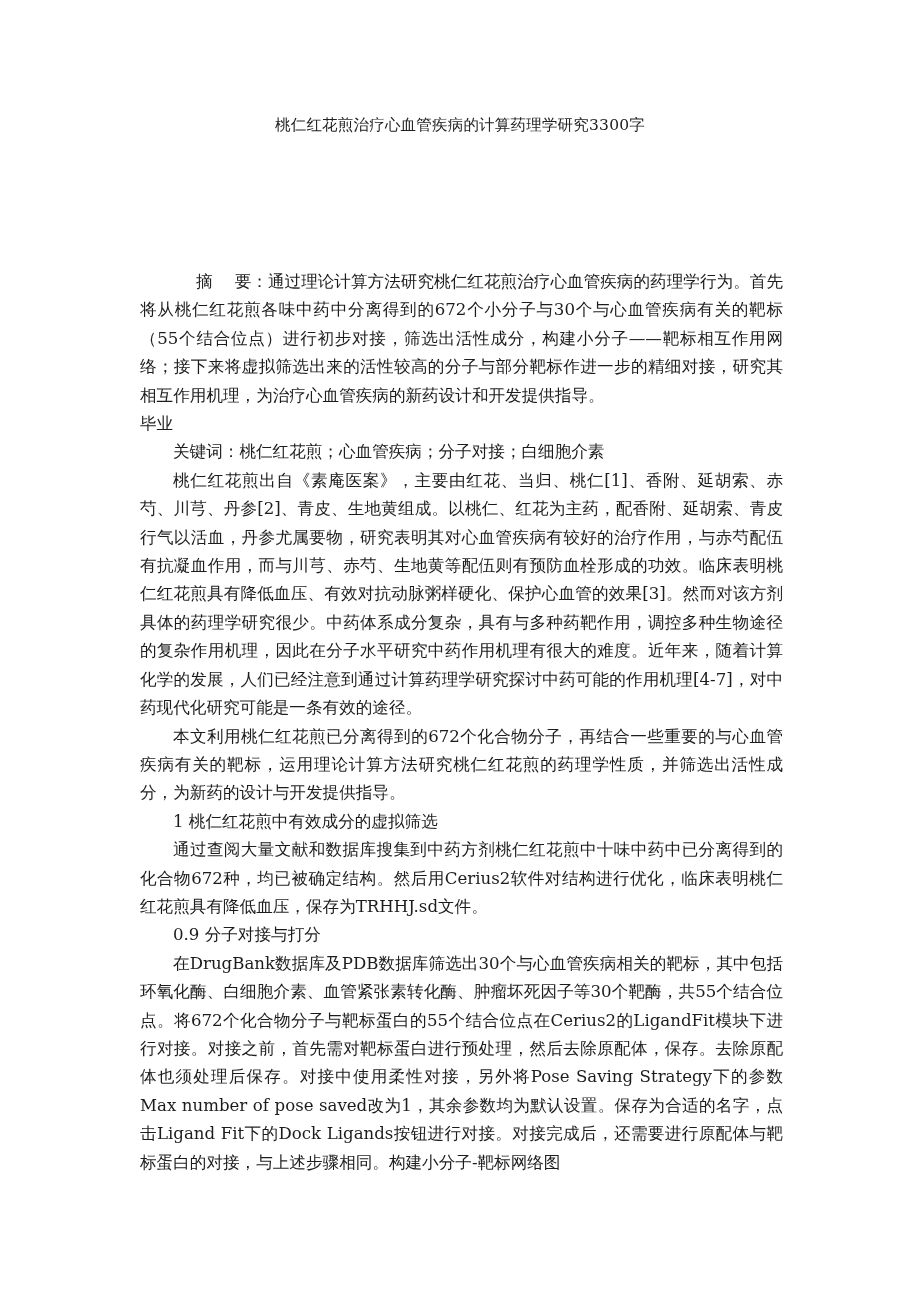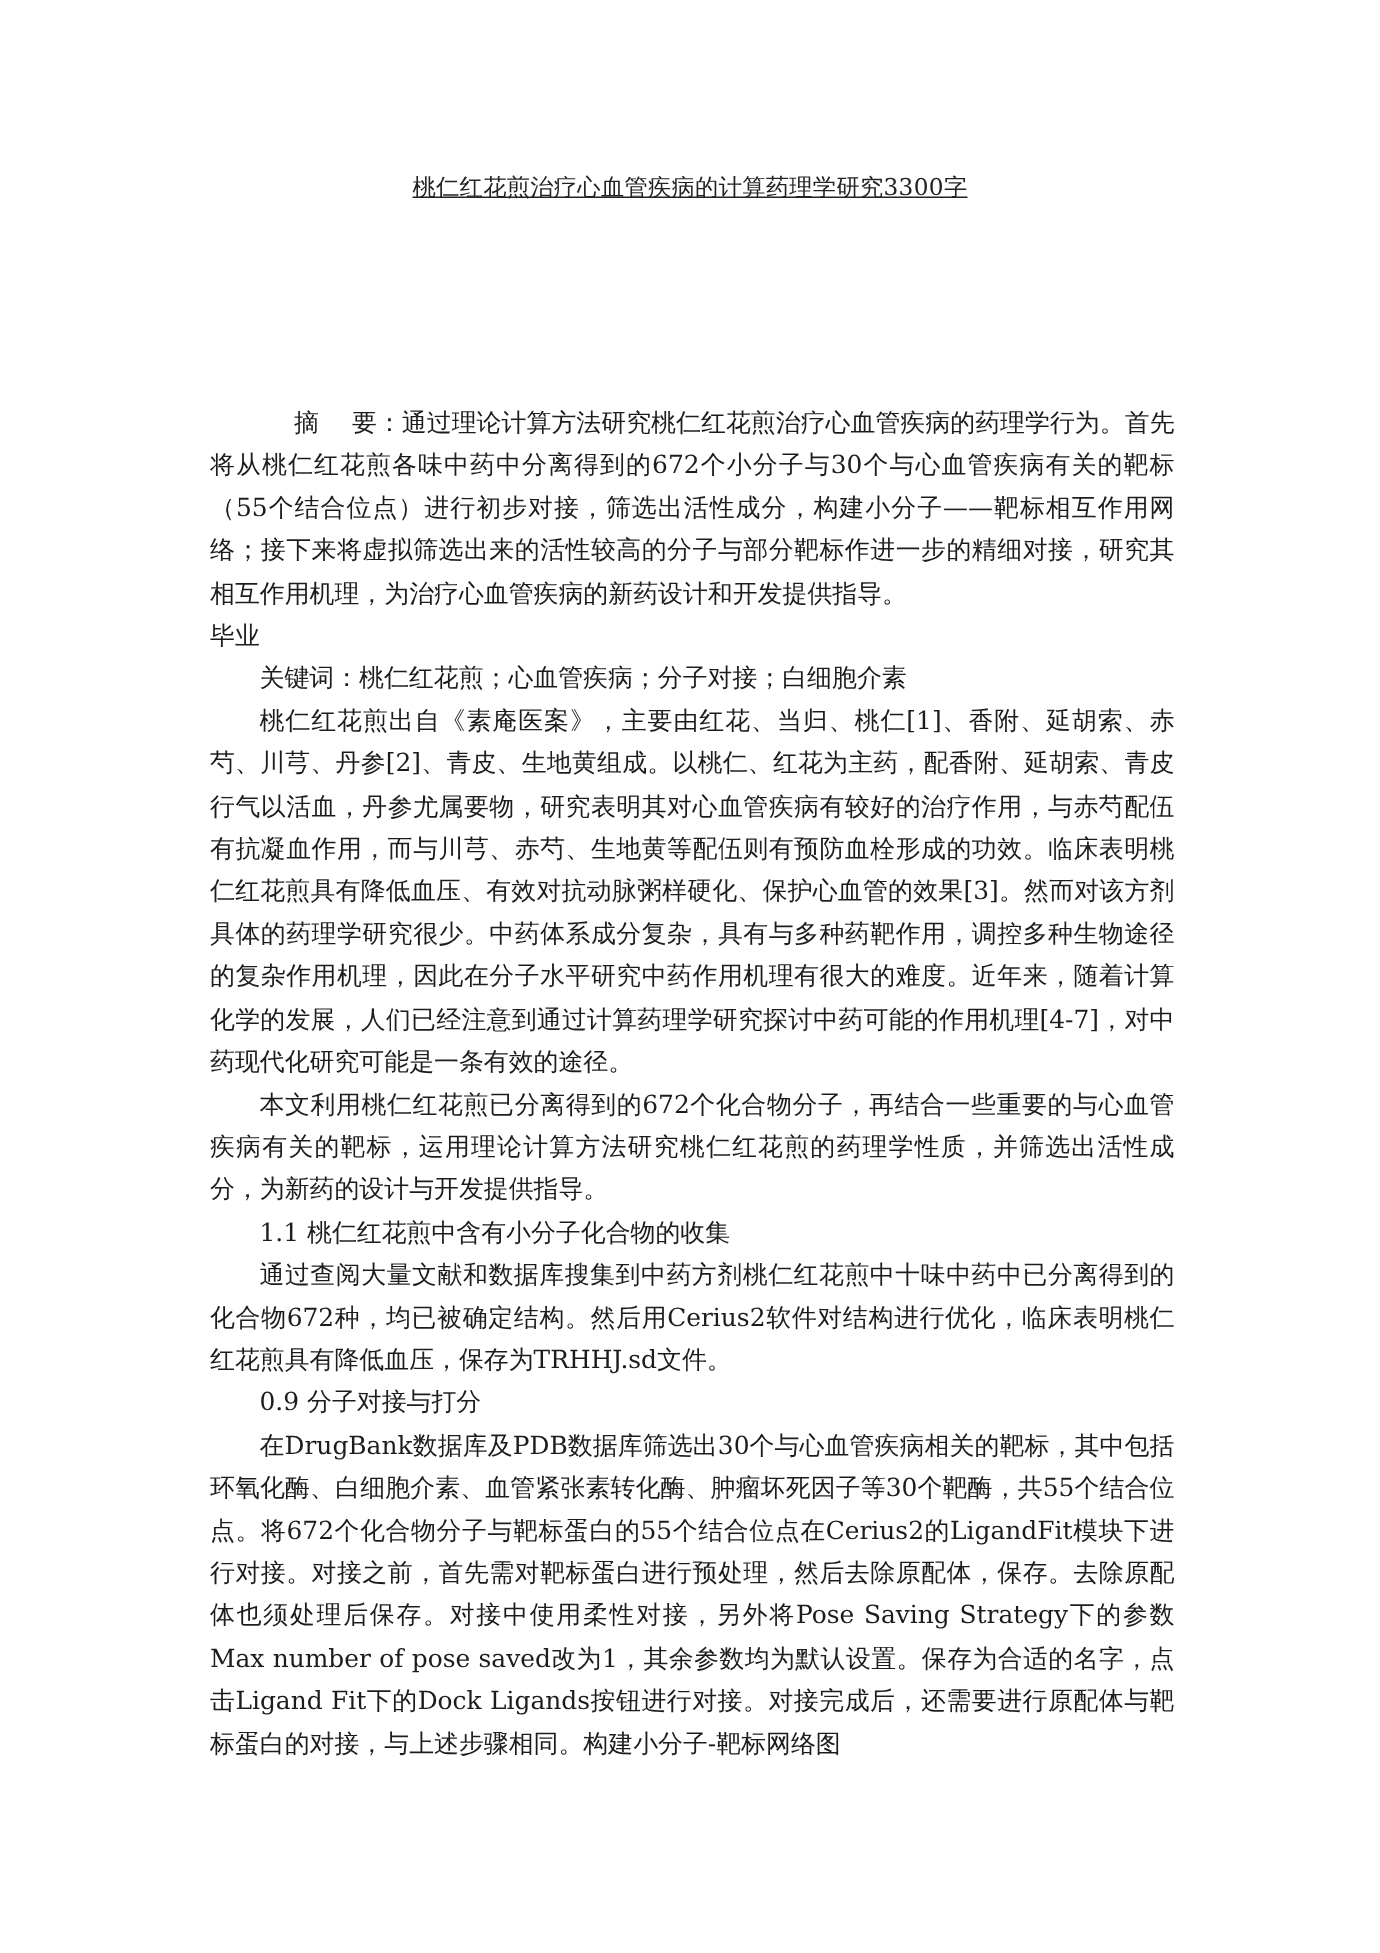--- a/index.html
+++ b/index.html
@@ -20,21 +20,20 @@
   .doc-title {
     position: absolute;
     top: 114px;
     left: 0;
     width: 920px;
     text-align: center;
     font-size: 15.5px;
     line-height: 22px;
     color: #222;
     letter-spacing: 0.2px;
-    text-decoration: underline;
   }
   .body-text {
     position: absolute;
     left: 140px;
     top: 268px;
     width: 643px;
     font-size: 16.6px;
     line-height: 28.4px;
     color: #1c1c1c;
   }
@@ -61,22 +60,22 @@
     <p class="indent-abstract"><span class="abstract-label">摘</span><span class="abstract-gap"></span><span class="abstract-label">要：</span><span>通过理论计算方法研究桃仁红花煎治疗心血管疾病的药理学行为。首先将从桃仁红花煎各味中药中分离得到的672个小分子与30个与心血管疾病有关的靶标（55个结合位点）进行初步对接，筛选出活性成分，构建小分子——靶标相互作用网络；接下来将虚拟筛选出来的活性较高的分子与部分靶标作进一步的精细对接，研究其相互作用机理，为治疗心血管疾病的新药设计和开发提供指导。</span></p>
 
     <p>毕业</p>
 
     <p class="indent">关键词：桃仁红花煎；心血管疾病；分子对接；白细胞介素</p>
 
     <p class="indent">桃仁红花煎出自《素庵医案》，主要由红花、当归、桃仁[1]、香附、延胡索、赤芍、川芎、丹参[2]、青皮、生地黄组成。以桃仁、红花为主药，配香附、延胡索、青皮行气以活血，丹参尤属要物，研究表明其对心血管疾病有较好的治疗作用，与赤芍配伍有抗凝血作用，而与川芎、赤芍、生地黄等配伍则有预防血栓形成的功效。临床表明桃仁红花煎具有降低血压、有效对抗动脉粥样硬化、保护心血管的效果[3]。然而对该方剂具体的药理学研究很少。中药体系成分复杂，具有与多种药靶作用，调控多种生物途径的复杂作用机理，因此在分子水平研究中药作用机理有很大的难度。近年来，随着计算化学的发展，人们已经注意到通过计算药理学研究探讨中药可能的作用机理[4-7]，对中药现代化研究可能是一条有效的途径。</p>
 
     <p class="indent">本文利用桃仁红花煎已分离得到的672个化合物分子，再结合一些重要的与心血管疾病有关的靶标，运用理论计算方法研究桃仁红花煎的药理学性质，并筛选出活性成分，为新药的设计与开发提供指导。</p>
 
+    <p class="heading">1  桃仁红花煎中有效成分的虚拟筛选</p>
 
-    <p class="heading">1.1  桃仁红花煎中含有小分子化合物的收集</p>
 
     <p class="indent">通过查阅大量文献和数据库搜集到中药方剂桃仁红花煎中十味中药中已分离得到的化合物672种，均已被确定结构。然后用Cerius2软件对结构进行优化，临床表明桃仁红花煎具有降低血压，保存为TRHHJ.sd文件。</p>
 
     <p class="heading">0.9  分子对接与打分</p>
 
     <p class="indent">在DrugBank数据库及PDB数据库筛选出30个与心血管疾病相关的靶标，其中包括环氧化酶、白细胞介素、血管紧张素转化酶、肿瘤坏死因子等30个靶酶，共55个结合位点。将672个化合物分子与靶标蛋白的55个结合位点在Cerius2的LigandFit模块下进行对接。对接之前，首先需对靶标蛋白进行预处理，然后去除原配体，保存。去除原配体也须处理后保存。对接中使用柔性对接，另外将Pose Saving Strategy下的参数Max number of pose saved改为1，其余参数均为默认设置。保存为合适的名字，点击Ligand        Fit下的Dock Ligands按钮进行对接。对接完成后，还需要进行原配体与靶标蛋白的对接，与上述步骤相同。构建小分子-靶标网络图</p>
 
   </div>
 </div>
 

